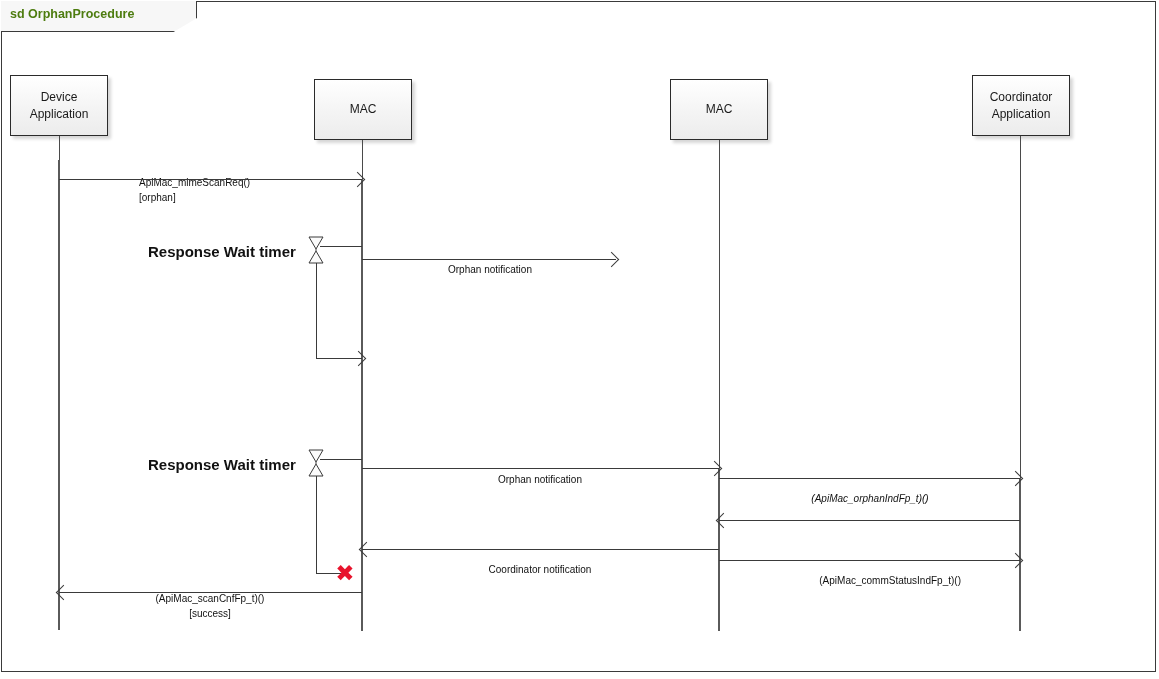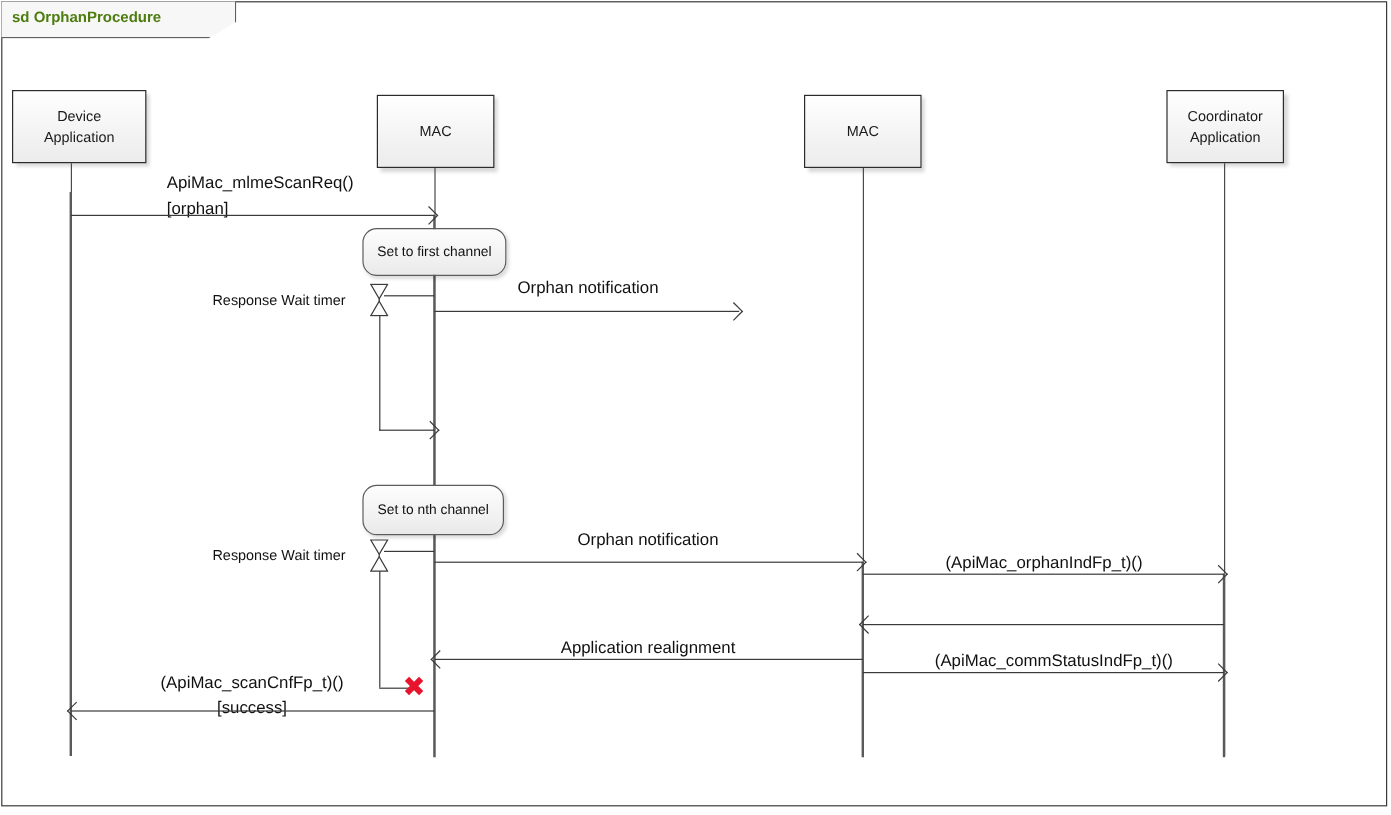--- a/index.html
+++ b/index.html
@@ -106,25 +106,26 @@
     transform-origin: center;
   }
   .msg.to-left::after {
     left: -1px;
     border-width: 0 0 1px 1px;
     transform: rotate(45deg);
     transform-origin: center;
   }
   .msg-label {
     position: absolute;
-    font-size: 14px;
+    font-size: 10px;
     color: #111111;
     white-space: pre;
     text-align: center;
     line-height: 1.5;
+    margin-top: 33px;
   }
 
   
   .state-box {
     position: absolute;
     background: linear-gradient(to bottom, #fdfdfd 0%, #f2f2f2 60%, #e9e9e9 100%);
     border: 1px solid #5c5c5c;
     border-radius: 12px;
     box-sizing: border-box;
     box-shadow: 2px 2px 3px rgba(0,0,0,0.14);
@@ -139,24 +140,25 @@
   }
 
   
   .timer-glass {
     position: absolute;
     width: 16px;
     height: 28px;
   }
   .timer-label {
     position: absolute;
-    font-size: 12px;
+    font-size: 15px;
     color: #111111;
     white-space: nowrap;
     text-align: right;
+    font-weight: bold;
   }
   .timer-leg {
     position: absolute;
     background: #3a3a3a;
   }
   .timer-leg.v { width: 1px; }
   .timer-leg.h { height: 1px; }
   .timer-arrow {
     position: absolute;
     width: 10px;
@@ -184,21 +186,21 @@
 </head>
 <body>
 
 <div id="stage">
 
   <div id="frame"></div>
 
   <div id="title-tab"></div>
   <div id="title-tab-label">sd OrphanProcedure</div>
 
-  <div class="lifeline-head" style="left:10px; top:75px; width:112px; height:61px;">
+  <div class="lifeline-head" style="left:10px; top:75px; width:98px; height:61px;">
     <span style="white-space:pre-line;">Device
 Application</span>
   </div>
   <div class="lifeline-line" style="left:59px; top:136px; height:494px;"></div>
 
   <div class="lifeline-head" style="left:314px; top:79px; width:98px; height:61px;">
     <span style="white-space:pre-line;">MAC</span>
   </div>
   <div class="lifeline-line" style="left:362px; top:140px; height:491px;"></div>
 
@@ -215,67 +217,61 @@
 
   <div class="activation" style="left:58px; top:160px; height:470px;"></div>
   <div class="activation" style="left:361px; top:179px; height:452px;"></div>
   <div class="activation" style="left:718px; top:468px; height:163px;"></div>
   <div class="activation" style="left:1019px; top:478px; height:153px;"></div>
 
   <div class="msg-label" style="left:139px; top:142px; width:280px; text-align:left;">ApiMac_mlmeScanReq()
 [orphan]</div>
   <div class="msg to-right" style="left:59px; top:179px; width:303px;"></div>
 
-  <div class="state-box" style="left:302px; top:190px; width:120px; height:40px;">
-    <span>Set to first channel</span>
-  </div>
 
   <div class="timer-label" style="left:148px; top:243px; width:140px; text-align:right;">Response Wait timer</div>
 
   <div class="timer-leg h" style="left:320px; top:246px; width:42px;"></div>
 
   <svg class="timer-glass" style="left:308px; top:236px;" viewBox="0 0 16 28">
     <polygon points="1,1 15,1 8,13" fill="#fbfbfb" stroke="#3a3a3a" stroke-width="1"></polygon>
     <polygon points="1,27 15,27 8,15" fill="#fbfbfb" stroke="#3a3a3a" stroke-width="1"></polygon>
     <line x1="8" y1="13" x2="8" y2="15" stroke="#3a3a3a" stroke-width="1"></line>
   </svg>
 
   <div class="timer-leg v" style="left:316px; top:263px; height:96px;"></div>
 
   <div class="timer-leg h" style="left:316px; top:358px; width:46px;"></div>
   <div class="timer-arrow" style="left:353px; top:353px;"></div>
 
   <div class="msg-label" style="left:400px; top:229px; width:180px; text-align:center;">Orphan notification</div>
   <div class="msg to-right" style="left:362px; top:259px; width:254px;"></div>
 
-  <div class="state-box" style="left:302px; top:404px; width:118px; height:42px;">
-    <span>Set to nth channel</span>
-  </div>
 
   <div class="timer-label" style="left:148px; top:456px; width:140px; text-align:right;">Response Wait timer</div>
 
   <div class="timer-leg h" style="left:320px; top:459px; width:42px;"></div>
   <svg class="timer-glass" style="left:308px; top:449px;" viewBox="0 0 16 28">
     <polygon points="1,1 15,1 8,13" fill="#fbfbfb" stroke="#3a3a3a" stroke-width="1"></polygon>
     <polygon points="1,27 15,27 8,15" fill="#fbfbfb" stroke="#3a3a3a" stroke-width="1"></polygon>
     <line x1="8" y1="13" x2="8" y2="15" stroke="#3a3a3a" stroke-width="1"></line>
   </svg>
   <div class="timer-leg v" style="left:316px; top:476px; height:97px;"></div>
   <div class="timer-leg h" style="left:316px; top:573px; width:28px;"></div>
   <div class="timer-cancel" style="left:334px; top:562px;">✖</div>
 
   <div class="msg-label" style="left:450px; top:439px; width:180px; text-align:center;">Orphan notification</div>
   <div class="msg to-right" style="left:362px; top:468px; width:357px;"></div>
 
-  <div class="msg-label" style="left:779px; top:458px; width:182px; text-align:center;">(ApiMac_orphanIndFp_t)()</div>
+  <div class="msg-label" style="left:779px; top:458px; width:182px; text-align:center;font-style:italic;">(ApiMac_orphanIndFp_t)()</div>
   <div class="msg to-right" style="left:719px; top:478px; width:301px;"></div>
 
   <div class="msg to-left" style="left:719px; top:520px; width:301px;"></div>
 
-  <div class="msg-label" style="left:450px; top:529px; width:180px; text-align:center;">Application realignment</div>
+  <div class="msg-label" style="left:450px; top:529px; width:180px; text-align:center;">Coordinator notification</div>
   <div class="msg to-left" style="left:362px; top:549px; width:357px;"></div>
 
   <div class="msg-label" style="left:779px; top:540px; width:182px; text-align:right;">(ApiMac_commStatusIndFp_t)()</div>
   <div class="msg to-right" style="left:719px; top:560px; width:301px;"></div>
 
   <div class="msg-label" style="left:85px; top:558px; width:250px; text-align:center;">(ApiMac_scanCnfFp_t)()
 [success]</div>
   <div class="msg to-left" style="left:59px; top:592px; width:303px;"></div>
 
 </div>

